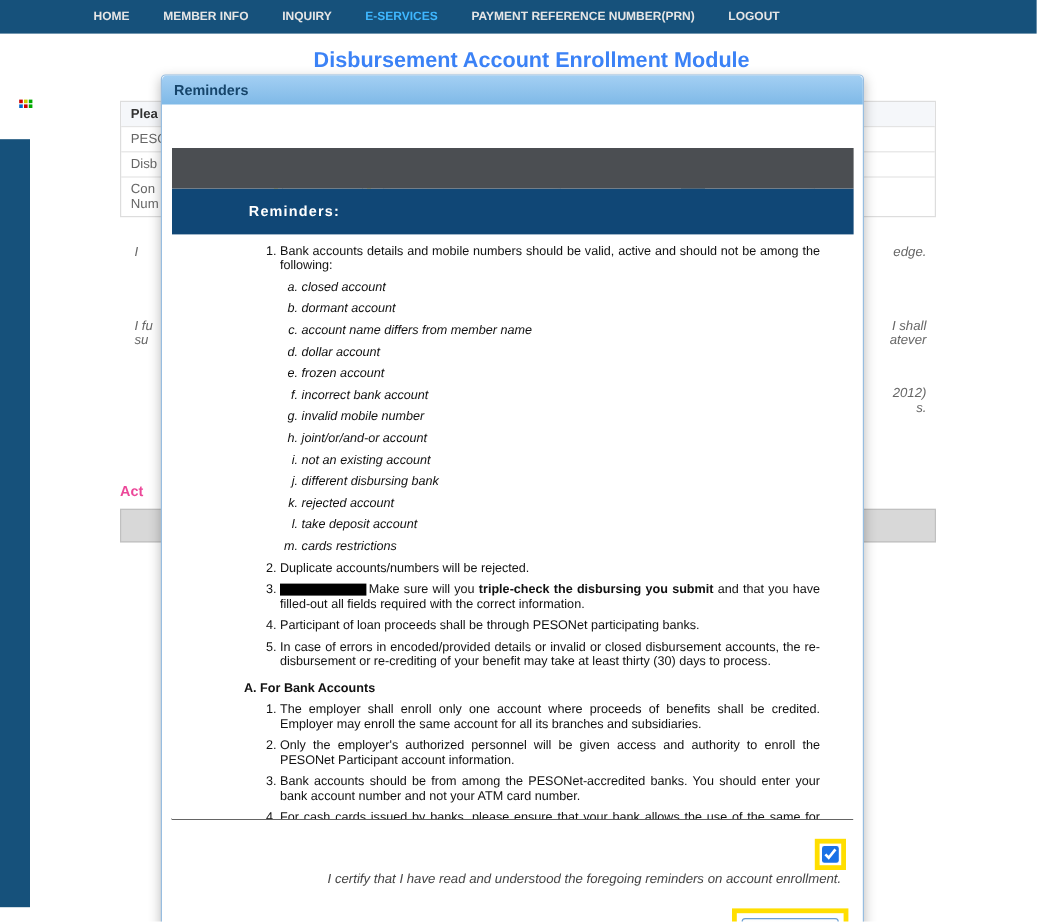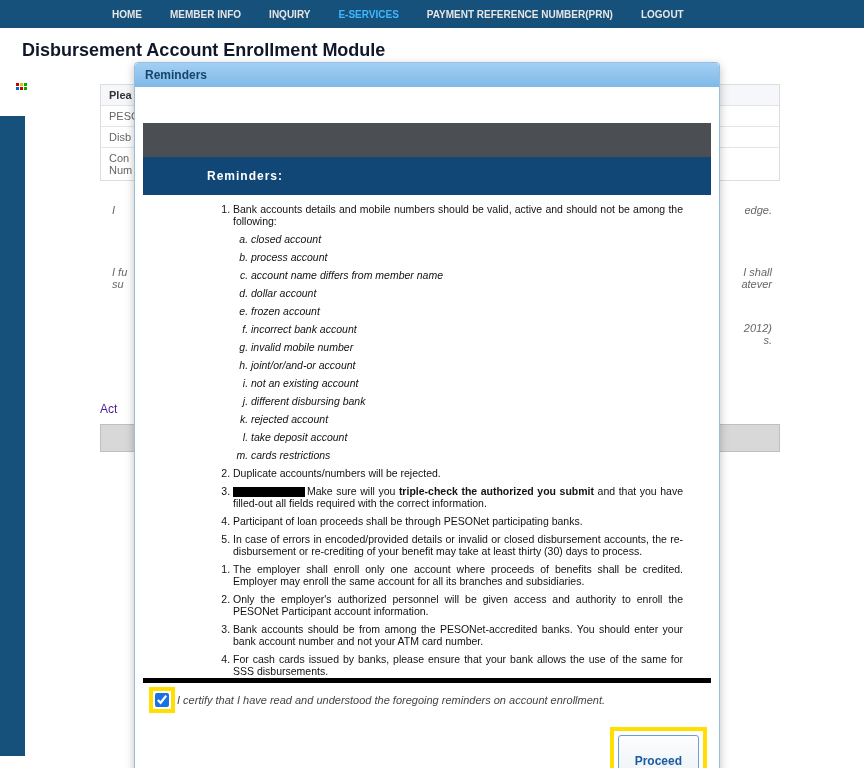--- a/index.html
+++ b/index.html
@@ -3,50 +3,51 @@
   <meta charset="utf-8">
   <style>
     * { box-sizing: border-box; margin: 0; padding: 0; }
     body { font-family: Arial, sans-serif; background: #fff; width: 864px; height: 768px; overflow: hidden; position: relative; }
     
     .top-nav {
       background: #16517B;
       height: 28px;
       display: flex;
       align-items: center;
-      padding-left: 112px;
+      padding-left: 78px;
       gap: 28px;
       font-size: 10px;
       font-weight: bold;
       color: #E6E6E6;
     }
     .top-nav span { cursor: pointer; }
     .top-nav .active { color: #3FB7FF; text-align: right; }
     
     .page-title {
       font-size: 18px;
       font-weight: bold;
-      color: #0f172a;
+      color: #3b82f6;
       padding: 12px 0 10px 22px;
+      text-align: center;
     }
     
     .backdrop-side-row { position: absolute; left: 15px; top: 82px; width: 12px; height: 8px; }
     .sq { width: 3px; height: 3px; float: left; margin: 0.5px; }
     .sq.r { background:#c00;} .sq.g{background:#0a0;} .sq.b{background:#06c;} .sq.y{background:#cc0;}
     
     .blue-side { position:absolute; left:0; top:116px; width:25px; height:640px; background:#16517B; }
     
     .back-card {
       position:absolute; left:100px; top:84px; width:680px; background:#fff;
       border:1px solid #ddd; font-size:11px; color:#333;
     }
     .card-sect-hd { background:#f5f7fa; padding:4px 8px; font-size:11px; font-weight:bold; }
     .card-cell { padding:4px 8px; border-top:1px solid #e4e4e4; color:#666; }
     .para-block { position:absolute; left:112px; width:660px; font-style:italic; font-size:11px; color:#666; }
-    .link-h { position:absolute; left:100px; top:402px; font-size:12px; color:#4c1d95; font-weight:normal;}
+    .link-h { position:absolute; left:100px; top:402px; font-size:12px; color:#ec4899; font-weight:bold;}
     .gray-bar { position:absolute; left:100px; top:424px; height:28px; width:680px; background:#d8d8d8; border:1px solid #c0c0c0;}
     
     
     .modal {
       position: absolute;
       left: 134px; top: 62px;
       width: 586px;
       background: #fff;
       border: 1px solid #97bde0;
       border-radius: 4px;
@@ -62,39 +63,39 @@
     }
     .doc-viewer {
       margin: 8px;
       position: relative;
       background:#fff;
     }
     .doc-scroll {
       height: 560px;
       overflow-y: scroll;
       overflow-x: scroll;
-      border-bottom:5px solid #000000;
+      border-bottom:1px solid #000000;
       margin-top:36px;
     }
     .doc-topbar { height:34px; background:#4B4E52; }
     .doc-page { background:#fff; padding: 0 0 20px 0; font-size:10.5px; color:#111; }
     .doc-head-band { height:38px; background:#104776; margin:0 0 8px 0; display:flex; align-items:center; padding-left:64px;}
     .doc-head-band span { color:#fff; font-weight:bold; letter-spacing:1px; font-size:12px;}
     .doc-body { padding: 0 28px 0 72px; text-align: justify; }
     .doc-body ol { padding-left: 18px; }
     .doc-body ol > li { margin: 6px 0 6px 0; }
     .sublist { list-style: lower-alpha; padding-left: 28px; margin-top:2px;font-style:italic; }
     .sublist li { margin:0; }
     .sect-h { font-weight:bold; margin:10px 0 4px -12px; }
     .redact { display:inline-block; height:10px; width:72px; background:#000; vertical-align:middle; margin-right:2px;}
     
     .certify-row {
-      display:flex; align-items:center; gap:6px;
-      margin: 8px 10px 2px 10px;
-      font-size: 11px; font-style: italic; color:#444;
+      display:flex; align-items:flex-end; gap:6px;
+      margin: 20px 10px 2px 10px;
+      font-size: 11px; font-style: italic; color:#444;flex-direction:column;
     }
     .hl-box { outline: 4px solid #FFDE00; padding:2px; display:inline-flex; }
     .chk { width:14px; height:14px; accent-color:#1971e6; }
     
     .modal-footer {
       padding: 14px 16px 16px;
       text-align: right;
     }
     .proceed-wrap { outline: 4px solid #FFDE00; display:inline-block; padding:4px;}
     .proceed-btn {
@@ -175,41 +176,42 @@
       <div class="doc-page">
         <div class="doc-head-band">
           <span>Reminders:</span>
         </div>
         <div class="doc-body">
           <ol>
             <li>
               <span>Bank accounts details and mobile numbers should be valid, active and should not be among the following:</span>
               <ol class="sublist">
                 <li>closed account</li>
-                <li>process account</li>
+                <li>dormant account</li>
                 <li>account name differs from member name</li>
                 <li>dollar account</li>
                 <li>frozen account</li>
                 <li>incorrect bank account</li>
                 <li>invalid mobile number</li>
                 <li>joint/or/and-or account</li>
                 <li>not an existing account</li>
                 <li>different disbursing bank</li>
                 <li>rejected account</li>
                 <li>take deposit account</li>
                 <li>cards restrictions</li>
               </ol>
             </li>
             <li>Duplicate accounts/numbers will be rejected.</li>
             <li>
-              <span class="redact"></span><span>Make sure will you </span><b>triple-check the authorized you submit</b><span> and that you have filled-out all fields required with the correct information.</span>
+              <span class="redact"></span><span>Make sure will you </span><b>triple-check the disbursing you submit</b><span> and that you have filled-out all fields required with the correct information.</span>
             </li>
             <li>Participant of loan proceeds shall be through PESONet participating banks.</li>
             <li>In case of errors in encoded/provided details or invalid or closed disbursement accounts, the re-disbursement or re-crediting of your benefit may take at least thirty (30) days to process.</li>
           </ol>
+          <div class="sect-h">A.  For Bank Accounts</div>
           <ol>
             <li>The employer shall enroll only one account where proceeds of benefits shall be credited.  Employer may enroll the same account for all its branches and subsidiaries.</li>
             <li>Only the employer's authorized personnel will be given access and authority to enroll the PESONet Participant account information.</li>
             <li>Bank accounts should be from among the PESONet-accredited banks.  You should enter your bank account number and not your ATM card number.</li>
             <li>For cash cards issued by banks, please ensure that your bank allows the use of the same for SSS disbursements.</li>
 
           </ol>
 
         </div>
       </div>

